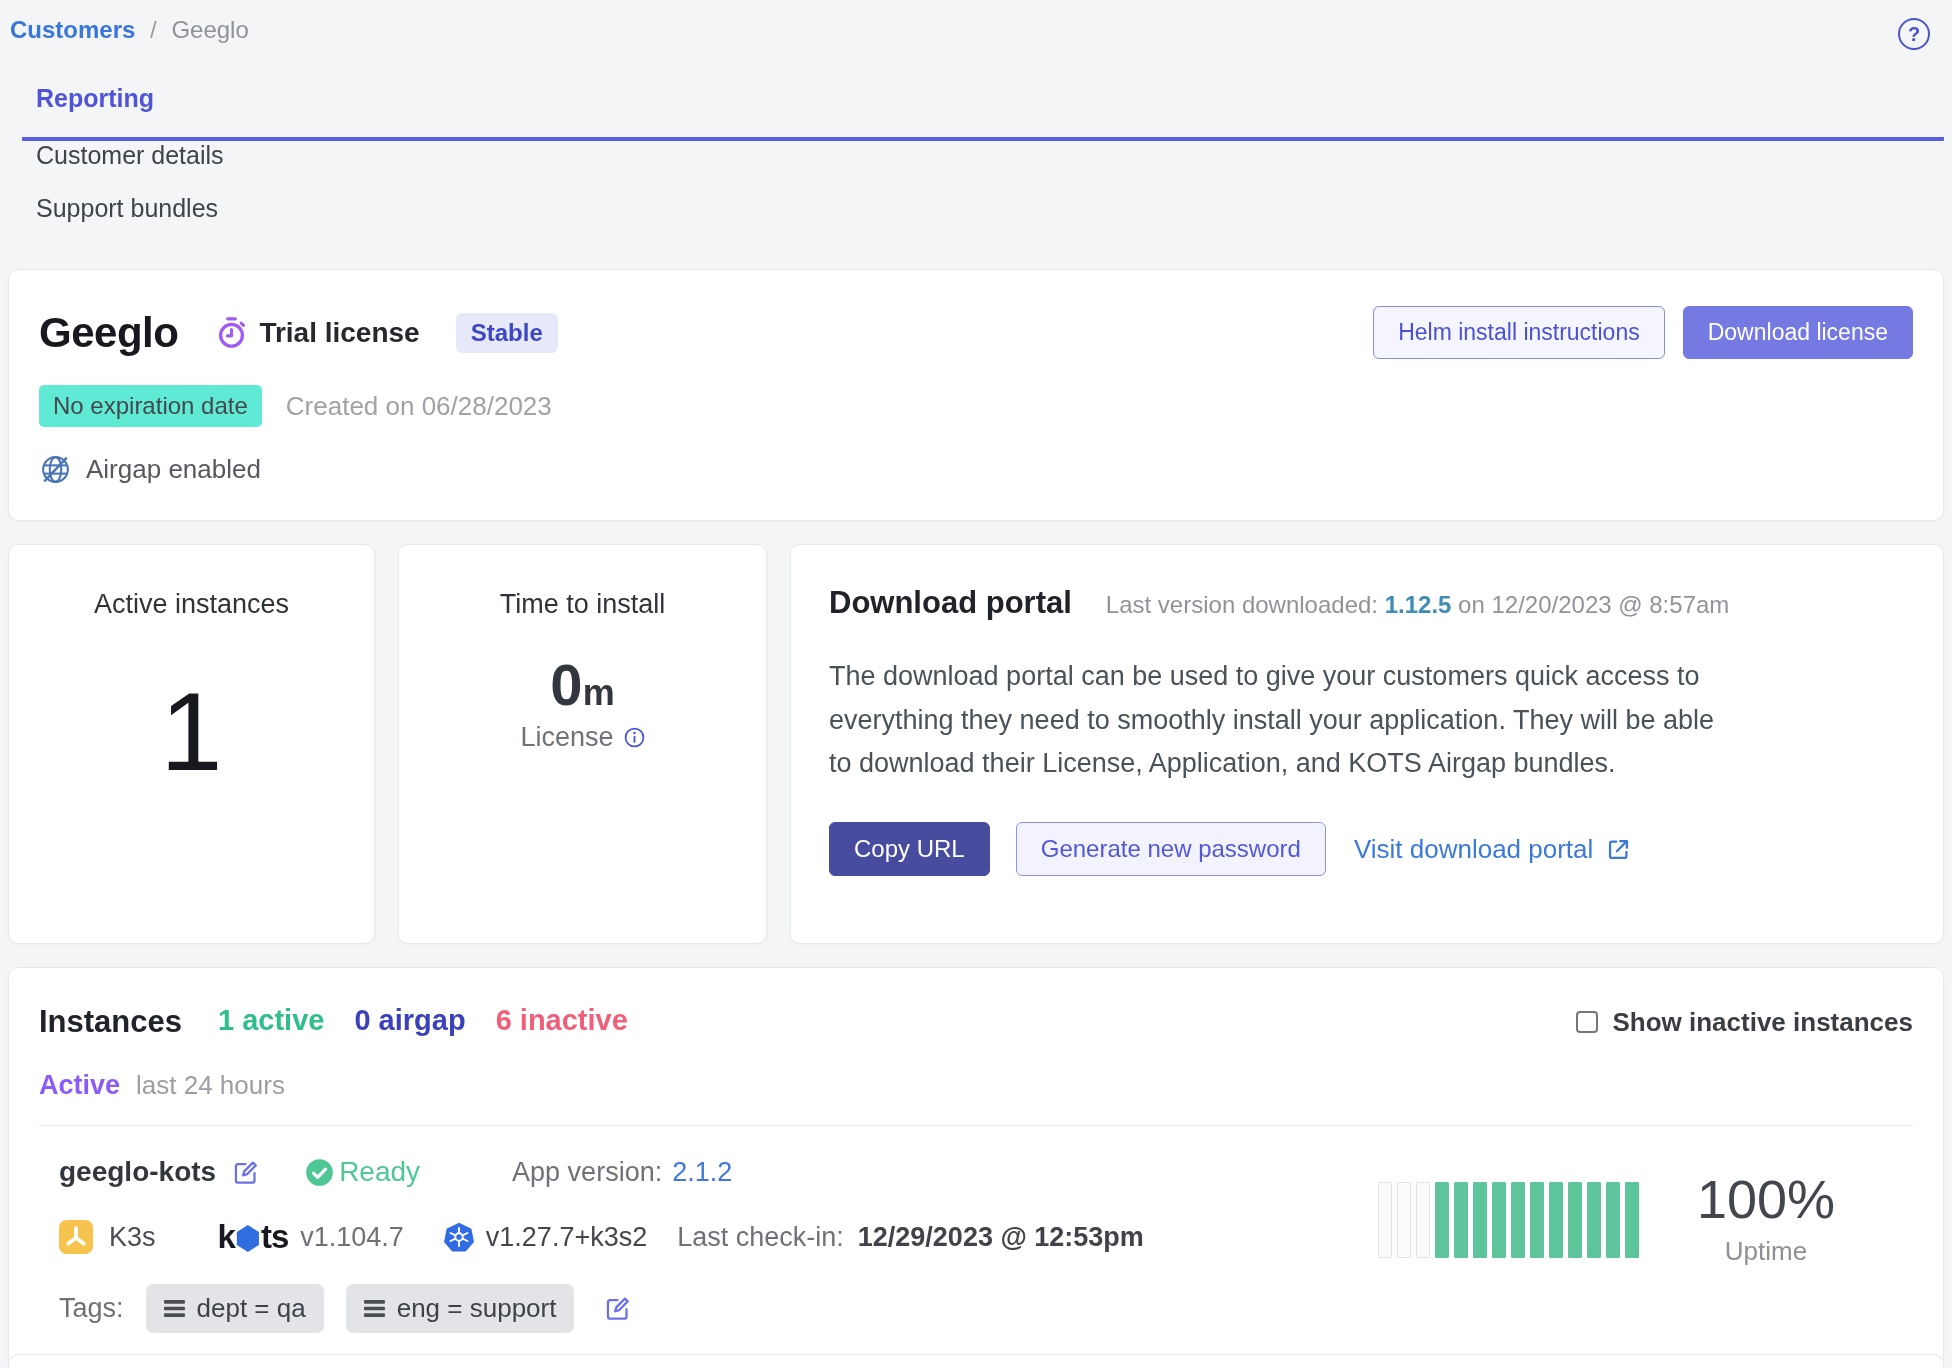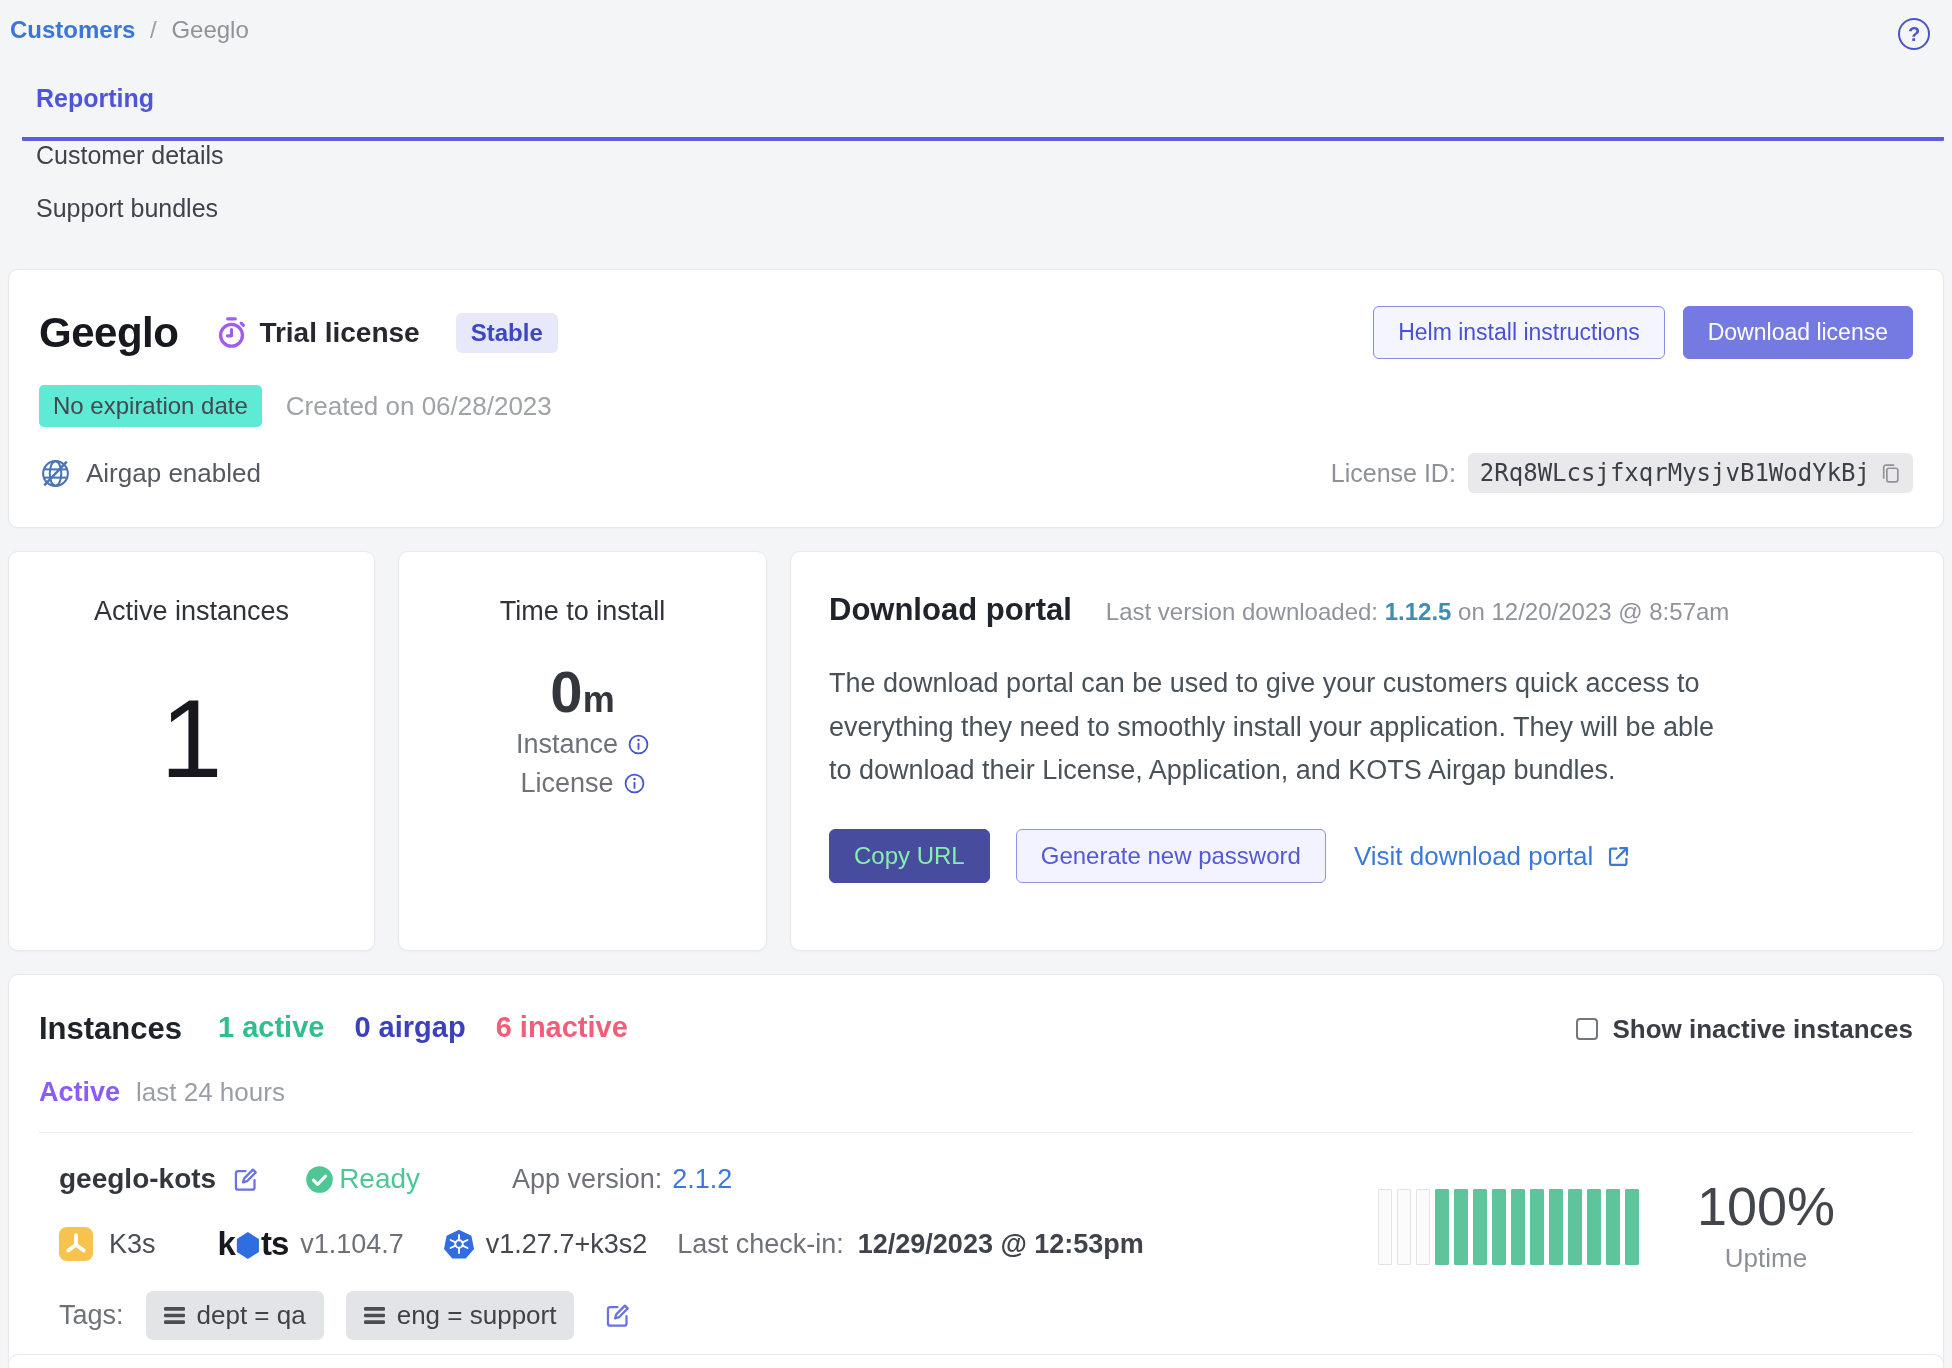--- a/index.html
+++ b/index.html
@@ -73,21 +73,21 @@
   .tti-label { display: flex; align-items: center; justify-content: center; gap: 10px; font-size: 27px; color: #6e7178; margin-top: 8px; }
   .tti-group2 { margin-top: 30px; }
 
   .portal-card { flex: 1; height: 400px; padding: 40px 38px; }
   .portal-head { display: flex; align-items: baseline; }
   .portal-title { font-size: 31px; font-weight: 700; color: #202329; }
   .portal-lastver { font-size: 24px; color: #90939a; margin-left: 34px; }
   .portal-lastver .ver { color: #3f8cb5; font-weight: 600; }
   .portal-desc { font-size: 27px; color: #495159; line-height: 1.62; max-width: 905px; margin-top: 34px; }
   .portal-actions { display: flex; align-items: center; margin-top: 36px; }
-  .btn-dark { background: #474c9f; border: 1.6px solid #474c9f; color: #86efac; font-size: 24px; text-align: right; }
+  .btn-dark { background: #474c9f; border: 1.6px solid #474c9f; color: #ffffff; font-size: 24px; text-align: right; }
   .btn-gen { background: #f2f3fe; border: 1.6px solid #9094e6; color: #5258d7; font-size: 24px; margin-left: 26px; }
   .portal-link { display: flex; align-items: center; gap: 12px; margin-left: 28px; color: #3a79d9; font-size: 26px; cursor: pointer; }
 
   
   .instances-card { margin-top: 23px; padding: 36px 30px 0; }
   .inst-head { display: flex; }
   .inst-title { font-size: 31px; font-weight: 700; color: #202329; }
   .count { font-size: 29px; font-weight: 700; cursor: pointer; }
   .count.active-c { color: #2fbe8c; margin-left: 36px; }
   .count.airgap-c { color: #3a41bb; margin-left: 30px; }
@@ -186,56 +186,34 @@
             <circle cx="12" cy="12" r="9"></circle>
             <ellipse cx="12" cy="12" rx="4.2" ry="9"></ellipse>
             <line x1="3.7" y1="9" x2="20.3" y2="9"></line>
             <line x1="3.7" y1="15" x2="20.3" y2="15"></line>
             <line x1="20.2" y1="3.4" x2="3.8" y2="20.6" stroke-width="1.7"></line>
           </svg>
         </span>
         <span class="airgap-text">Airgap enabled</span>
       </span>
       <span class="spacer"></span>
-      <span class="license-id-wrap">
-        <span class="license-id-label">License ID:</span>
-        <span class="license-id-pill">
-          <span class="license-id-value">2Rq8WLcsjfxqrMysjvB1WodYkBj</span>
-          <span style="display:inline-flex;cursor:pointer">
-            <svg width="21" height="23" viewBox="0 0 20 22" fill="none" stroke="#909398" stroke-width="1.6">
-              <rect x="6.5" y="6" width="10.5" height="13" rx="2"></rect>
-              <path d="M13.5 3 H5.5 a2 2 0 0 0 -2 2 v11"></path>
-            </svg>
-          </span>
-        </span>
-      </span>
     </div>
   </div>
 
   <div class="cards-row">
 
     <div class="card stat-card">
       <div class="stat-title">Active instances</div>
       <div class="big-count">1</div>
     </div>
 
     <div class="card stat-card tti">
       <div class="stat-title">Time to install</div>
       <div class="tti-value">
         <span class="num">0</span><span class="unit">m</span>
-      </div>
-      <div class="tti-label">
-        <span>Instance</span>
-        <span style="display:inline-flex;cursor:pointer">
-          <svg width="21" height="21" viewBox="0 0 20 20">
-              <circle cx="10" cy="10" r="8.5" fill="none" stroke="#4754d2" stroke-width="1.7"></circle>
-              <line x1="10" y1="9.2" x2="10" y2="14.2" stroke="#4754d2" stroke-width="1.8" stroke-linecap="round"></line>
-              <circle cx="10" cy="5.7" r="1.2" fill="#4754d2"></circle>
-            </svg>
-        </span>
       </div>
       <div class="tti-label">
         <span>License</span>
         <span style="display:inline-flex;cursor:pointer">
           <svg width="21" height="21" viewBox="0 0 20 20">
               <circle cx="10" cy="10" r="8.5" fill="none" stroke="#4754d2" stroke-width="1.7"></circle>
               <line x1="10" y1="9.2" x2="10" y2="14.2" stroke="#4754d2" stroke-width="1.8" stroke-linecap="round"></line>
               <circle cx="10" cy="5.7" r="1.2" fill="#4754d2"></circle>
             </svg>
         </span>

